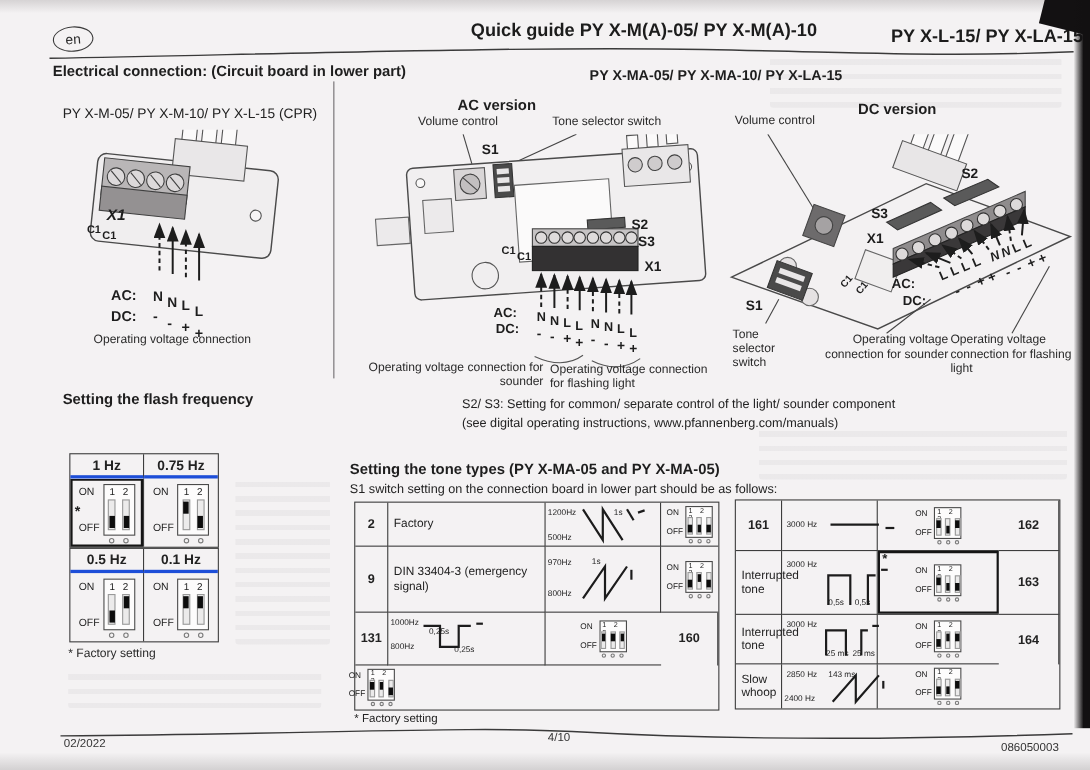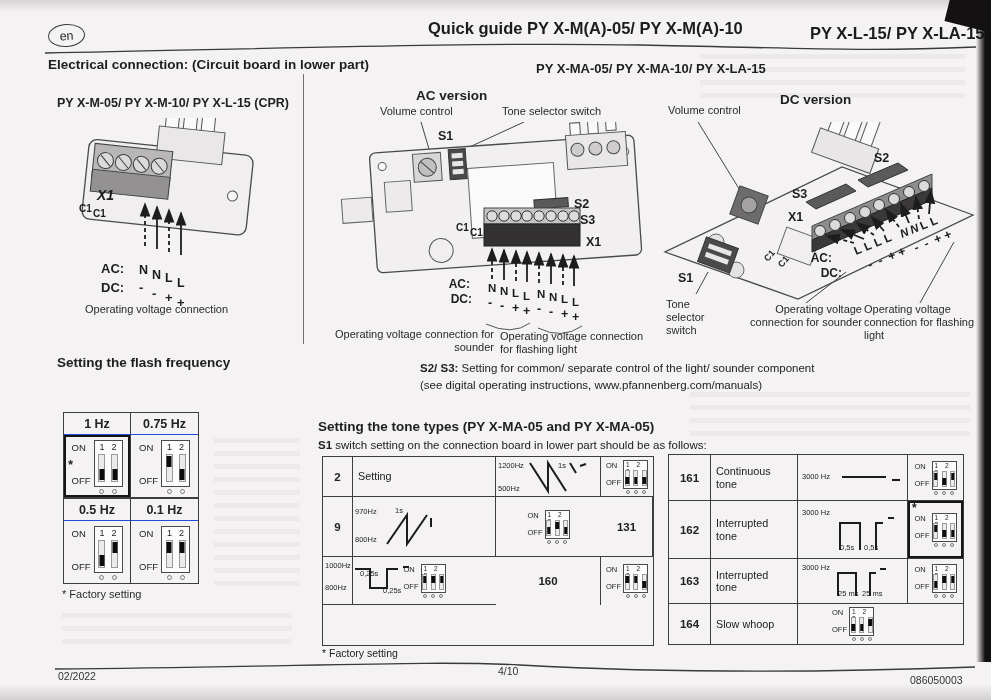--- a/index.html
+++ b/index.html
@@ -1,38 +1,38 @@
 <!DOCTYPE html>
 <html><head>
 <meta charset="utf-8">
 <style>
 *{box-sizing:border-box;margin:0;padding:0}
 body{margin:0;background:#c9c6c7;font-family:"Liberation Sans",sans-serif}
 .page{position:relative;width:991px;height:700px;background:#f4f2f3;overflow:hidden;color:#222}
 .abs{position:absolute}
-.b{font-weight:bold}
+.b{font-weight:normal}
 .edge-top{top:0;left:0;width:100%;height:12px;background:linear-gradient(#d6d3d4,rgba(214,211,212,0))}
 .edge-right{right:0;top:0;width:15px;height:662px;background:linear-gradient(to right,rgba(18,16,17,0),#121011 60%)}
 .corner-tr{right:-10px;top:-16px;width:52px;height:44px;background:#131112;transform:rotate(14deg)}
 .edge-bottom{left:0;bottom:0;width:100%;height:16px;background:linear-gradient(rgba(0,0,0,0),rgba(60,58,59,.18))}
 .ghost{background:repeating-linear-gradient(0deg,rgba(90,88,95,.06) 0 5px,rgba(0,0,0,0) 5px 13px);border-radius:3px}
 .lang-badge{left:48px;top:24px;width:37px;height:23px;border:1.6px solid #3a3a3a;border-radius:50%;display:flex;align-items:center;justify-content:center;font-size:12.5px;transform:rotate(-4deg);color:#2a2a2a}
 .title-main{left:428px;top:19px;font-size:16.5px;font-weight:bold;color:#1c1c1c}
 .title-right{left:810px;top:24px;font-size:16.5px;font-weight:bold;color:#1c1c1c}
 .h-rule{stroke:#3a3a3a;stroke-width:1.3;fill:none}
 .sec-h{font-size:13.5px;font-weight:bold;color:#1e1e1e}
 .lbl{font-size:11px;color:#2a2a2a}
 .small-cap{font-size:11px;line-height:13px;color:#2a2a2a}
 .divider-v{left:303px;top:74px;width:1px;height:270px;background:#6f6d6e}
 svg text{font-family:"Liberation Sans",sans-serif;fill:#1d1d1d}
 .pcb-line{stroke:#1d1d1d;stroke-width:1.8;fill:none}
 .pcb-dash{stroke-dasharray:4 3}
 
 .ftable{display:grid;grid-template-columns:67px 67px;grid-template-rows:22px 62px;border:1.1px solid #3d3d3d}
-.fh{border-right:1px solid #3d3d3d;border-bottom:1px solid #1d4ed8;display:flex;align-items:center;justify-content:center;font-size:12.5px;font-weight:bold}
+.fh{border-right:1px solid #3d3d3d;border-bottom:3px solid #1d4ed8;display:flex;align-items:center;justify-content:center;font-size:12.5px;font-weight:bold}
 .fh.c2,.fb.c2{border-right:none}
 .fb{position:relative;display:flex;justify-content:center}
 .fb.c1{border-right:1px solid #3d3d3d}
 .fb.factory{box-shadow:inset 0 0 0 2px #151515}
 .fstar{position:absolute;left:4px;top:22px;font-size:13px;font-weight:bold}
 .fdip{display:flex;gap:3px;margin-top:5px}
 .fcol{display:flex;flex-direction:column;justify-content:space-between;height:46px;font-size:9.5px;padding-top:2px}
 .fboxwrap{display:flex;flex-direction:column;align-items:center}
 .fbox{width:29px;height:47px;border:1.2px solid #4a4a4a;background:#fdfcfc;display:flex;flex-direction:column;align-items:center}
 .fnums{display:flex;gap:7px;font-size:9px;height:12px;padding-top:1px}
@@ -429,21 +429,21 @@
     </div>
   </div>
   <div class="abs lbl" style="left:62px;top:588px">* Factory setting</div>
 
   <div class="abs sec-h" style="left:318px;top:419px">Setting the tone types (PY X-MA-05 and PY X-MA-05)</div>
   <div class="abs" style="left:318px;top:439px;font-size:11.5px"><span class="b">S1</span><span> switch setting on the connection board in lower part should be as follows:</span></div>
 
   <div class="abs ttable tl" style="left:322px;top:456px">
 
     <div class="tc tid">2</div>
-    <div class="tc tdesc">Setting</div>
+    <div class="tc tdesc">Factory</div>
     <div class="tc">
       <span class="wl" style="left:2px;top:4px">1200Hz</span>
       <span class="wl" style="left:2px;top:27px">500Hz</span>
       <span class="wl" style="left:62px;top:4px">1s</span>
       <svg class="wv" style="left:32px;top:3px" width="70" height="34">
           <path d="M2,3 L20,31 L20,3 L38,31"></path>
           <path d="M42,3 l6,10"></path>
           <path d="M52,6 l6,-2"></path>
         </svg>
     </div>
@@ -467,20 +467,21 @@
                 <i></i>
                 <i></i>
                 <i></i>
               </div>
             </div>
       </div>
         </div>
     </div>
 
     <div class="tc tid">9</div>
+    <div class="tc tdesc">DIN 33404-3 (emergency signal)</div>
     <div class="tc">
       <span class="wl" style="left:2px;top:10px">970Hz</span>
       <span class="wl" style="left:2px;top:38px">800Hz</span>
       <span class="wl" style="left:42px;top:9px">1s</span>
       <svg class="wv" style="left:32px;top:13px" width="70" height="38">
           <path d="M2,34 L22,5 L22,34 L42,5"></path>
           <path d="M46,8 l0,9"></path>
         </svg>
     </div>
     <div class="tc c4 tdip">
@@ -570,21 +571,20 @@
               </div>
             </div>
       </div>
         </div>
     </div>
   </div>
 
   <div class="abs ttable tr2" style="left:668px;top:454px">
 
     <div class="tc tid">161</div>
-    <div class="tc tdesc">Continuous tone</div>
     <div class="tc">
       <span class="wl" style="left:4px;top:17px">3000 Hz</span>
       <svg class="wv" style="left:42px;top:19px" width="64" height="12">
           <path d="M2,3 h44"></path>
           <path d="M52,6 h8"></path>
         </svg>
     </div>
     <div class="tc c4 tdip">
       <div>
           <div class="dip3">
@@ -683,20 +683,29 @@
                 <i></i>
                 <i></i>
               </div>
             </div>
       </div>
         </div>
     </div>
 
     <div class="tc tid rlast">164</div>
     <div class="tc tdesc rlast">Slow whoop</div>
+    <div class="tc rlast">
+      <span class="wl" style="left:4px;top:4px">2850 Hz</span>
+      <span class="wl" style="left:2px;top:26px">2400 Hz</span>
+      <span class="wl" style="left:42px;top:4px">143 ms</span>
+      <svg class="wv" style="left:44px;top:6px" width="62" height="30">
+          <path d="M2,28 L23,4 L23,28 L44,4"></path>
+          <path d="M48,9 v7"></path>
+        </svg>
+    </div>
     <div class="tc c4 rlast tdip">
       <div>
           <div class="dip3">
         <div class="dcol">
               <span>ON</span>
               <span>OFF</span>
             </div>
         <div class="dboxwrap">
               <div class="dbox">
                 <div class="dnums">1 2 3</div>

